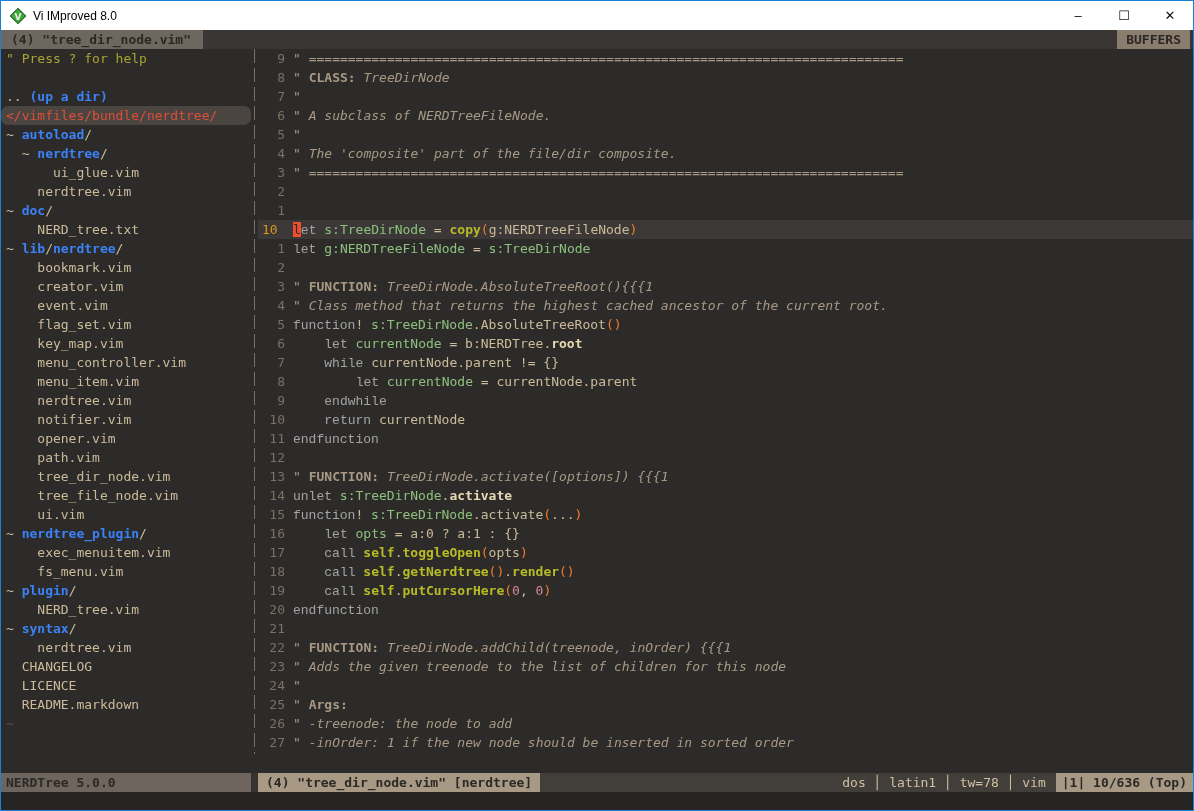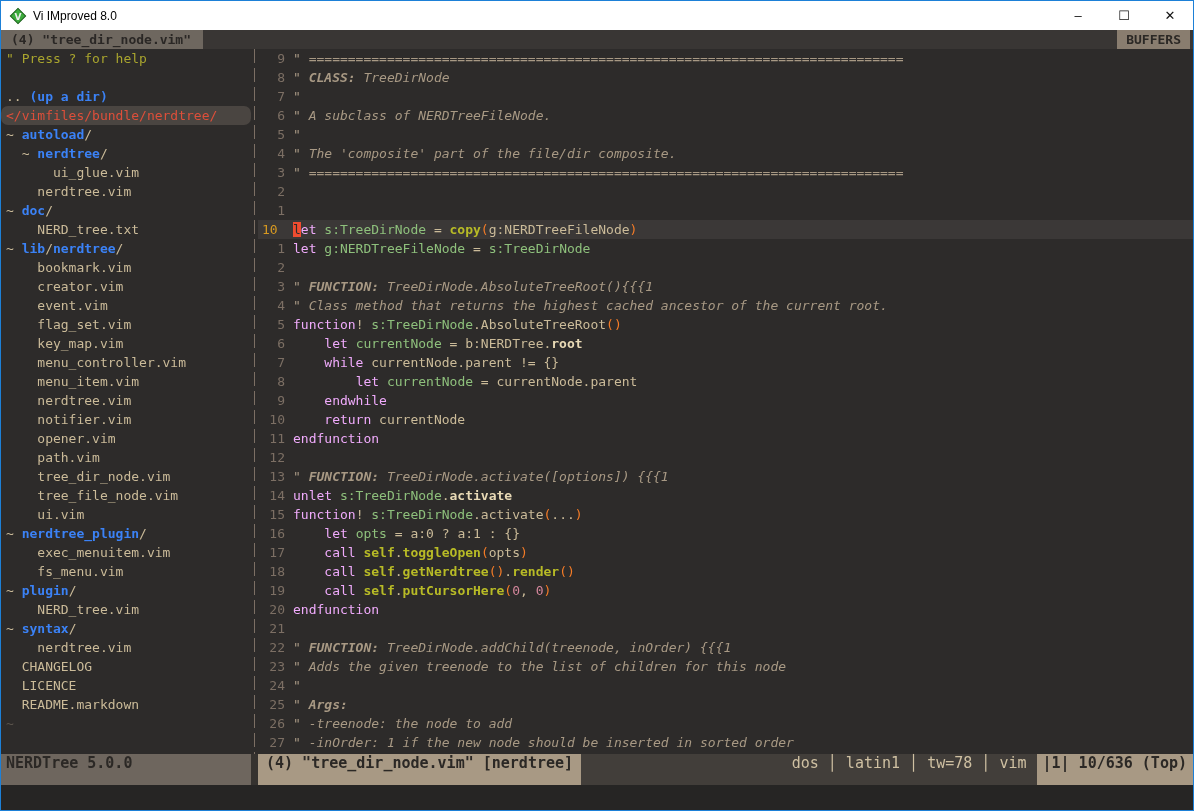--- a/index.html
+++ b/index.html
@@ -50,34 +50,34 @@
   .erow.curline{ background:#3b3837; }
   .gutter{
     flex:0 0 auto; width:27px; text-align:right; color:#7c6f64; margin-right:8px;
   }
   .gutter.curnum{ text-align:left; padding-left:4px; color:#d79921; width:31px; margin-right:4px; }
   .ltext{ flex:1 1 auto; }
   
   .tk-f  { color:#cbbb99; }
   .tk-fb { color:#e8d9b5; font-weight:bold; }
   .tk-c  { color:#a89984; font-style:italic; }
-  .tk-cb { color:#a89984; font-style:italic; font-weight:bold; }
-  .tk-r  { color:#f0abfc; }
+  .tk-cb { color:#a89984; font-weight:bold; }
+  .tk-r  { color:#a3a3a3;font-family:Liberation Mono, monospace; }
   .tk-a  { color:#8ec07c; }
   .tk-g  { color:#b8bb26; font-weight:bold; }
   .tk-o  { color:#f57c27; }
   .tk-p  { color:#d3869b; }
   .tk-y  { color:#3b82f6; font-weight:bold; }
   .tk-h  { color:#a9a52e; }
   .tk-rr { color:#de4f3a; }
   .tk-nt { color:#5a534b; }
   .cursor{ background:#ef4c30; color:#2d2b2a; }
   
   .statusline{
-    height:31px; flex:0 0 auto; display:flex; font-size:15px; line-height:19px; font-weight:bold;
+    height:19px; flex:0 0 auto; display:flex; font-size:13px; line-height:19px; font-weight:bold;margin-top:19px;
   }
   .st-tree{
     width:250px; flex:0 0 auto; background:#6e665e; color:#2b2825; padding-left:5px; white-space:pre;
   }
   .st-gap{ width:7px; flex:0 0 auto; background:#35322f; }
   .st-editor{ flex:1 1 auto; background:#423e3a; display:flex; }
   .st-file{ background:#a89984; color:#2b2825; padding:0 8px; white-space:pre; }
   .st-spacer{ flex:1 1 auto; }
   .st-flags{ color:#cfc0a2; padding:0 10px; white-space:pre; font-weight:normal; }
   .st-pos{ background:#a89984; color:#2b2825; padding:0 6px; white-space:pre; }

